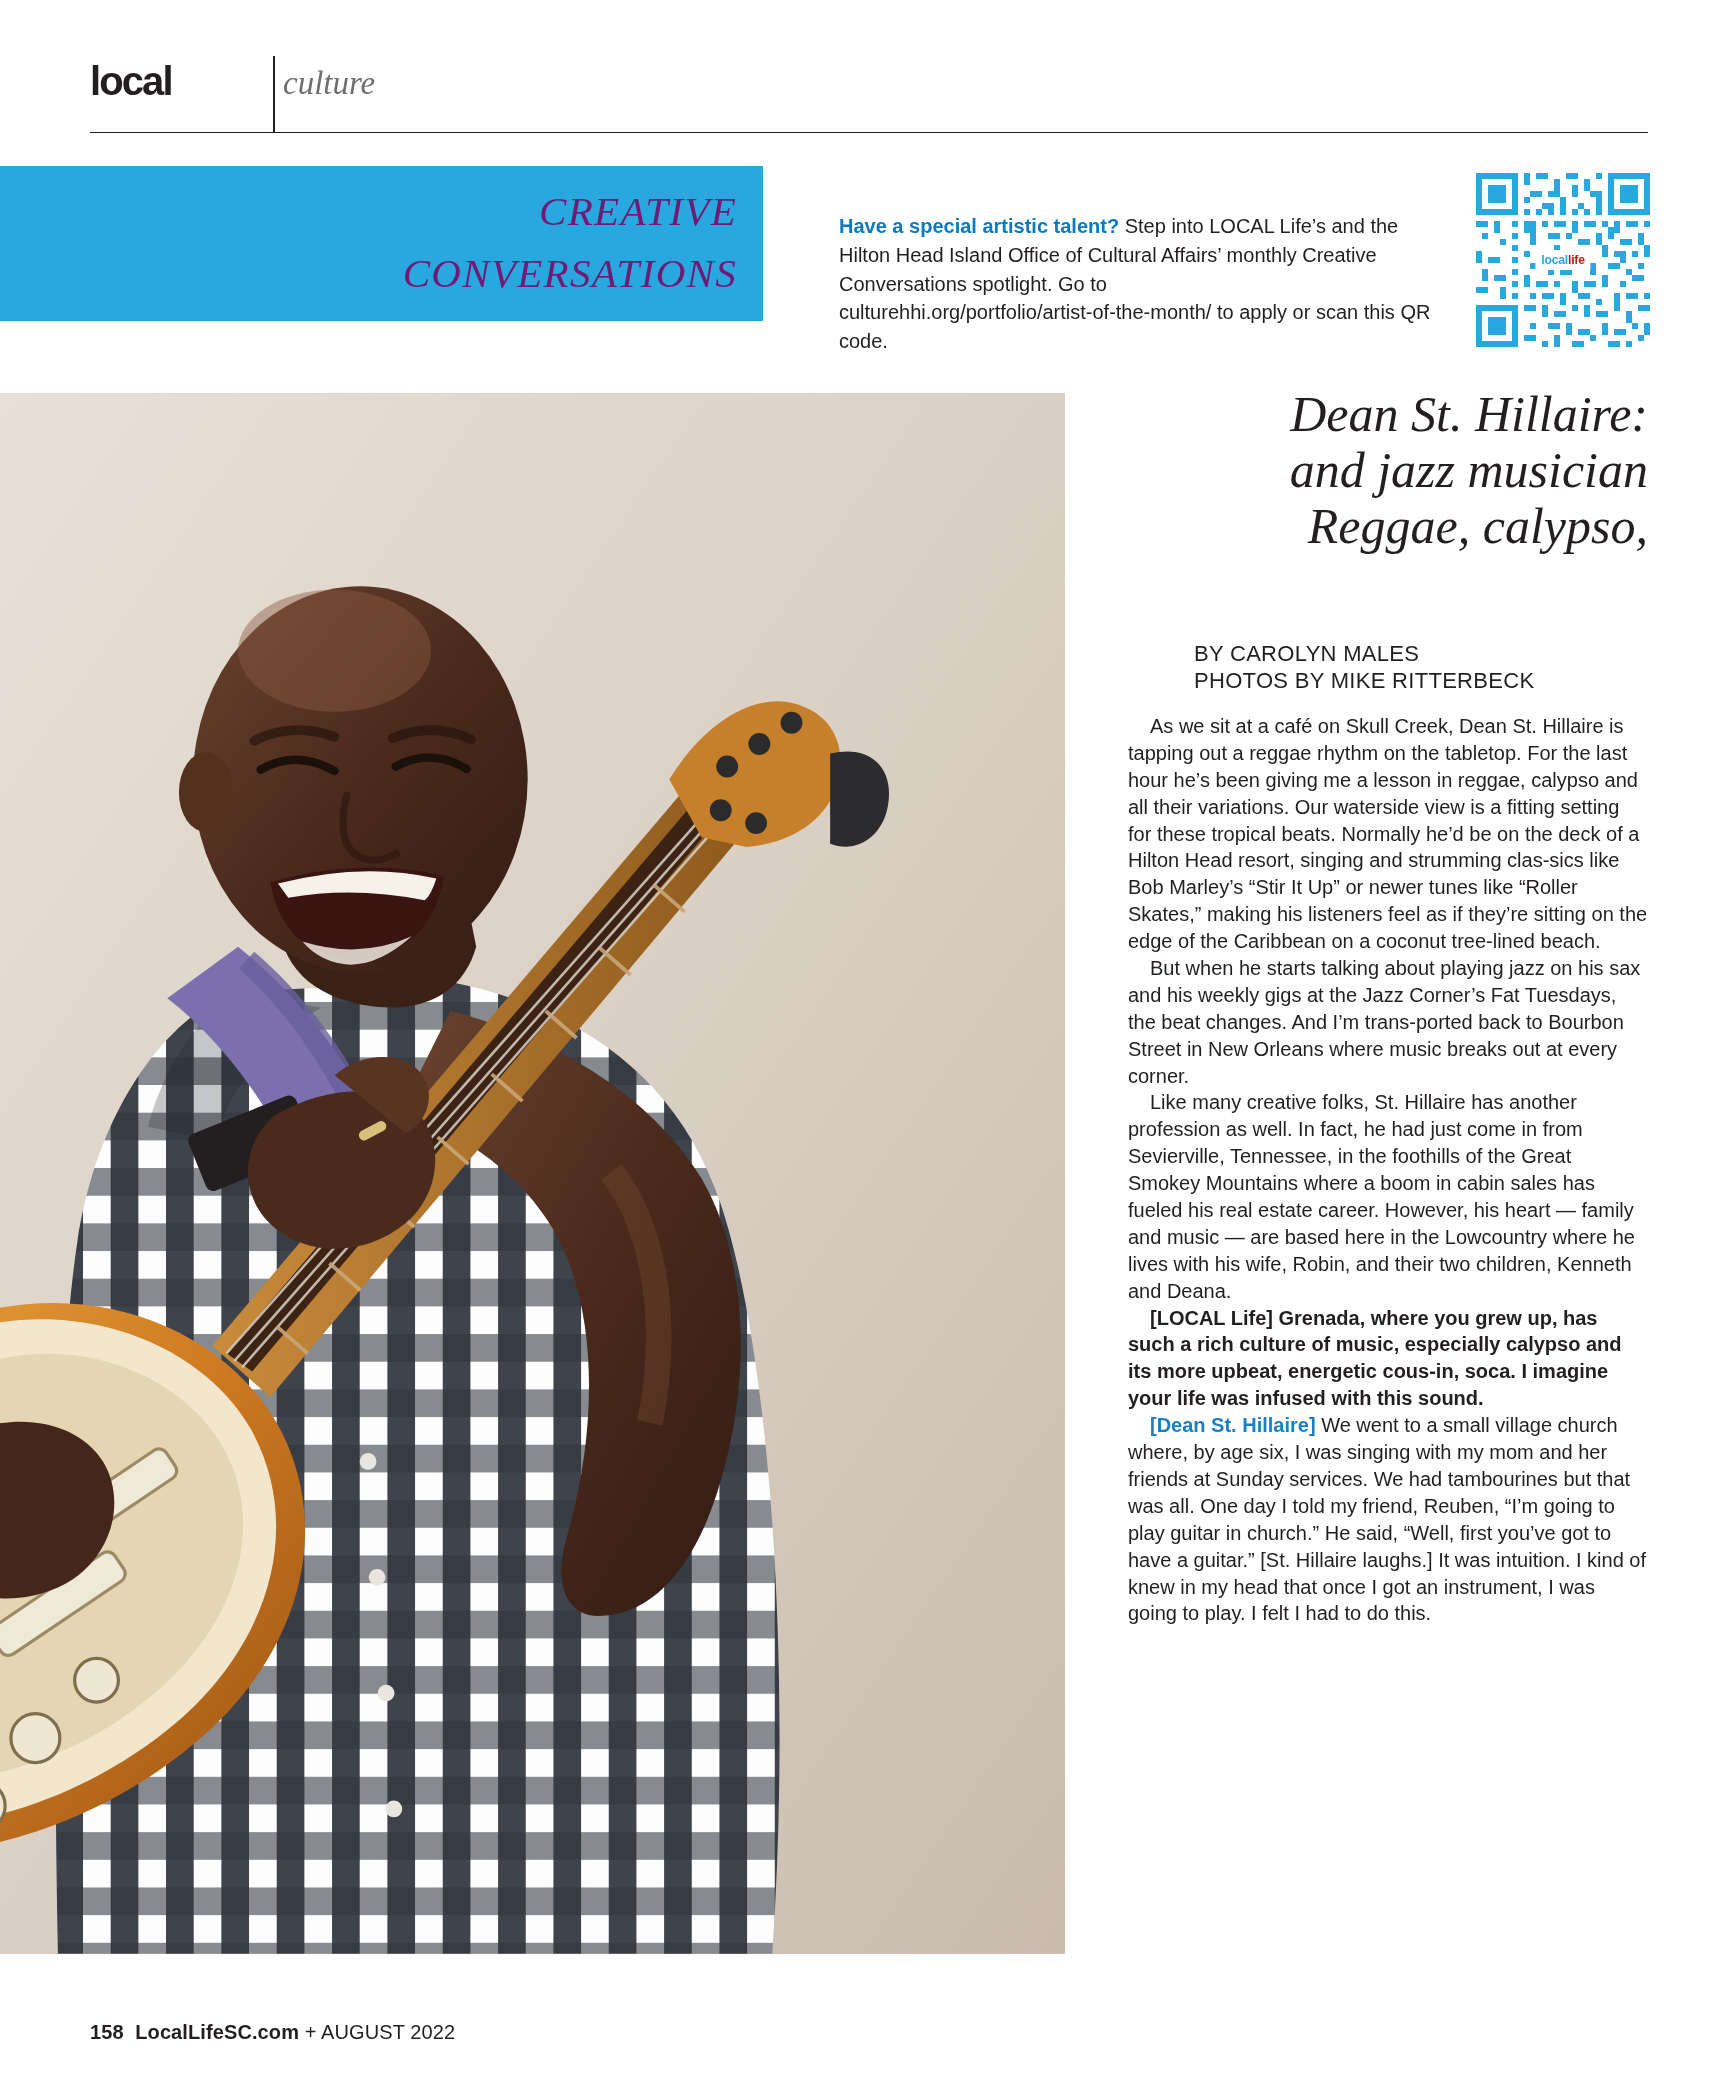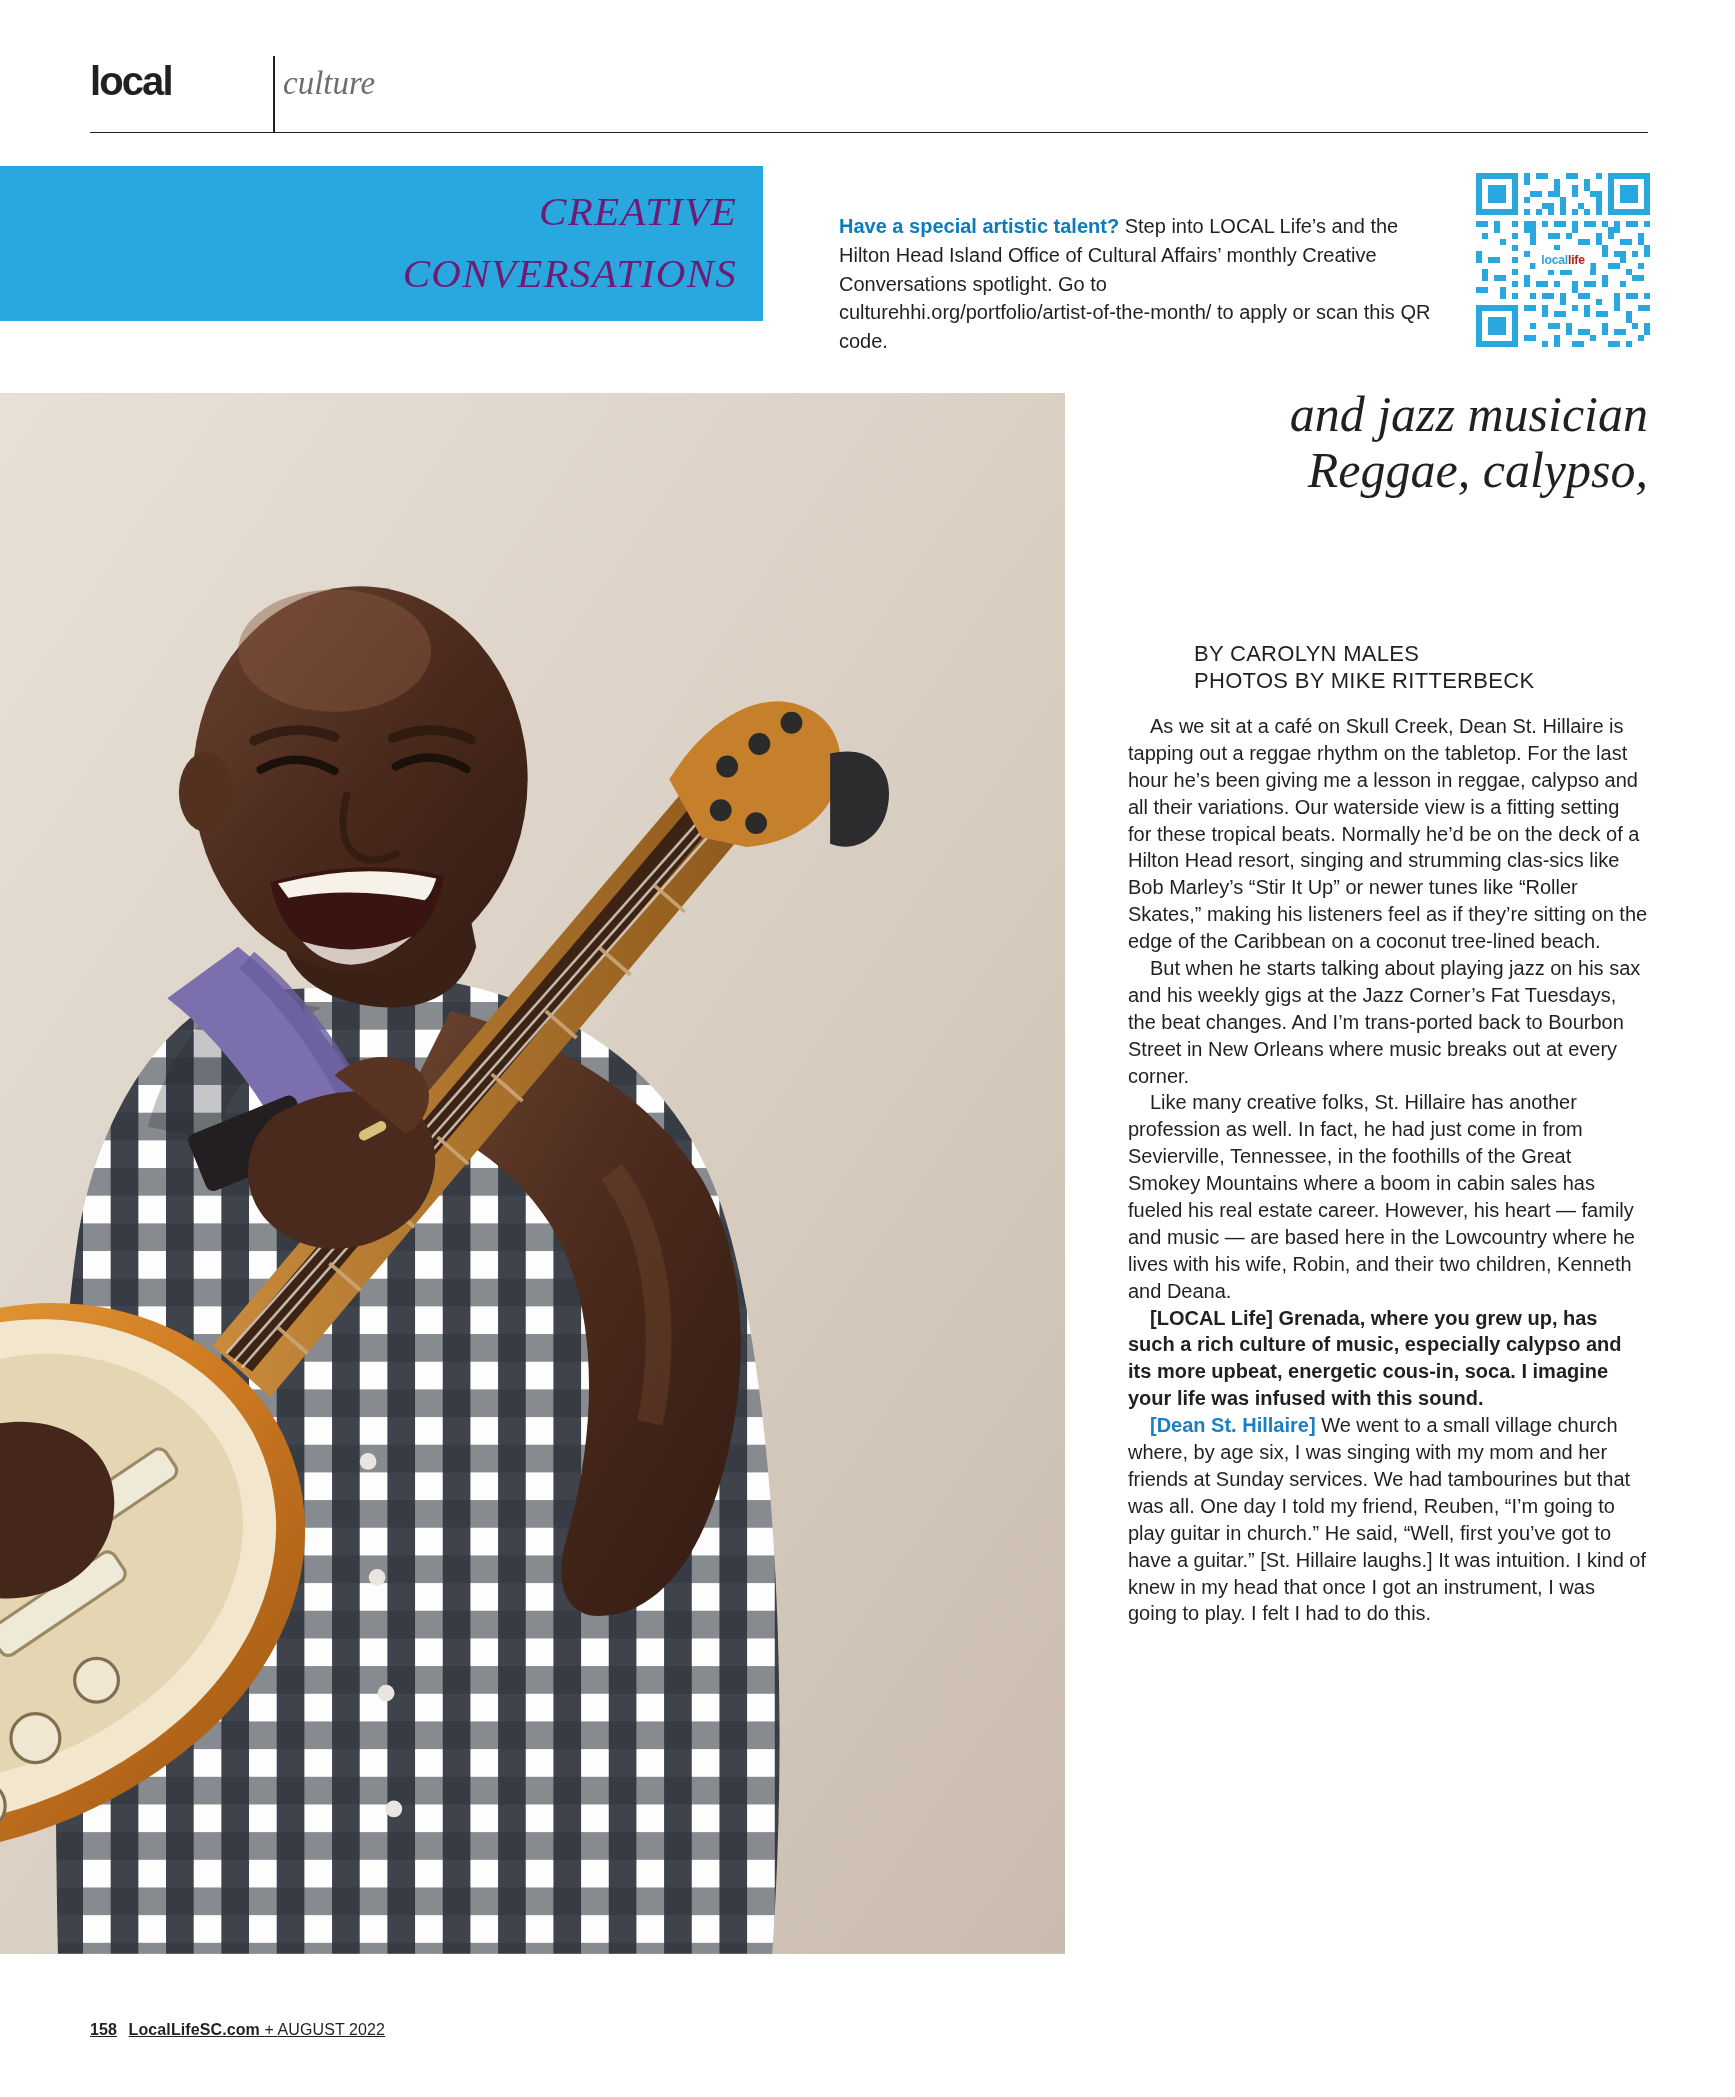--- a/index.html
+++ b/index.html
@@ -41,21 +41,21 @@
   
   .bodycol{position:absolute;left:1128px;top:713px;width:520px;font-size:20px;line-height:1.345;color:#231f20;}
   .bodycol p{margin:0;text-indent:22px;}
   .bodycol p.noindent{text-indent:0;}
   .bodycol p.q{font-weight:bold;}
   .bodycol p.a .speaker{color:#1b7fc4;font-weight:bold;}
   .dropcap-bg{position:absolute;left:1140px;top:705px;font-family:"Liberation Serif",serif;font-style:italic;
     font-size:193px;line-height:1;color:#f0f0f0;z-index:-1;}
 
   
-  .footer{position:absolute;left:90px;top:2021px;font-size:16px;color:#231f20;letter-spacing:0.1px;text-decoration:underline;}
+  .footer{position:absolute;left:90px;top:2021px;font-size:20px;color:#231f20;letter-spacing:0.1px;}
   .footer .pg{font-weight:bold;margin-right:11.6px;}
   .footer .site{font-weight:bold;}
 </style>
 </head>
 <body>
 
 <div class="masthead">
   <div class="mh-local">local</div>
   <div class="mh-divider"></div>
   <div class="mh-culture">culture</div>
@@ -339,20 +339,21 @@
         <circle cx="612" cy="2200" r="13"></circle>
     </g>
 
     <rect width="1655" height="2425" fill="none"></rect>
   </svg>
 </div>
 
 <div class="dropcap-bg">a</div>
 
 <div class="headline">
+  <div>Dean St. Hillaire:</div>
   <div>and jazz musician</div>
   <div>Reggae, calypso,</div>
 </div>
 
 <div class="byline">
   <div>BY CAROLYN MALES</div>
   <div>PHOTOS BY MIKE RITTERBECK</div>
 </div>
 
 <div class="bodycol" id="bodycol">

